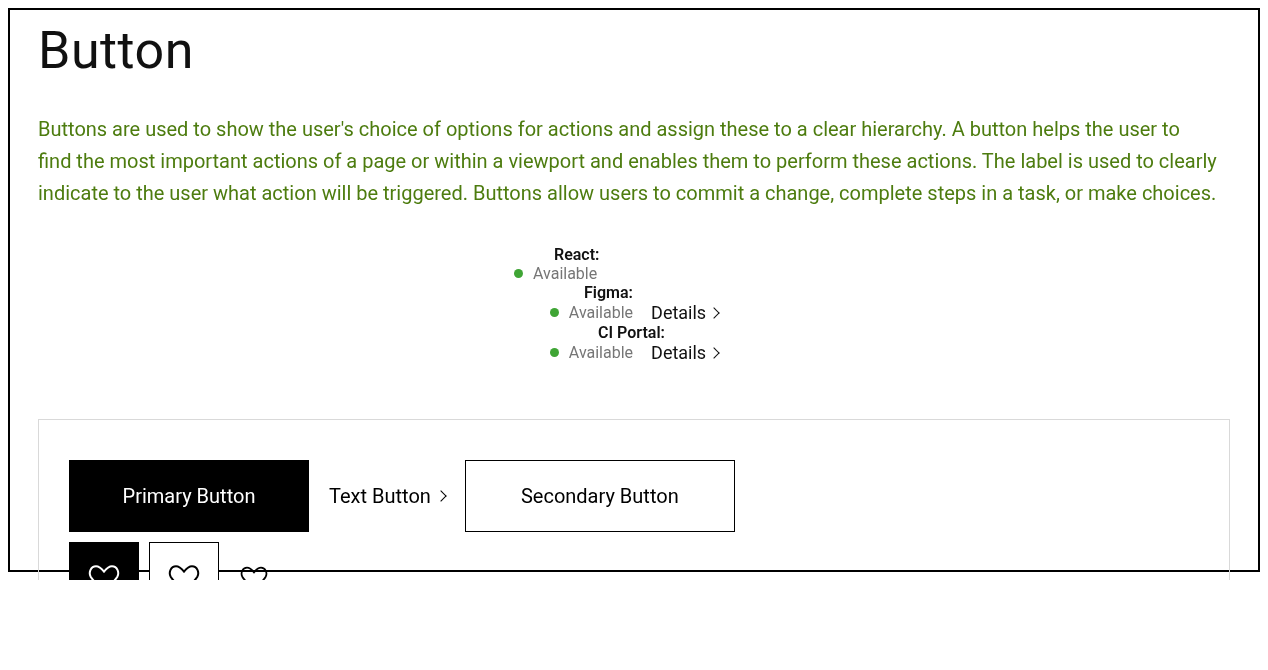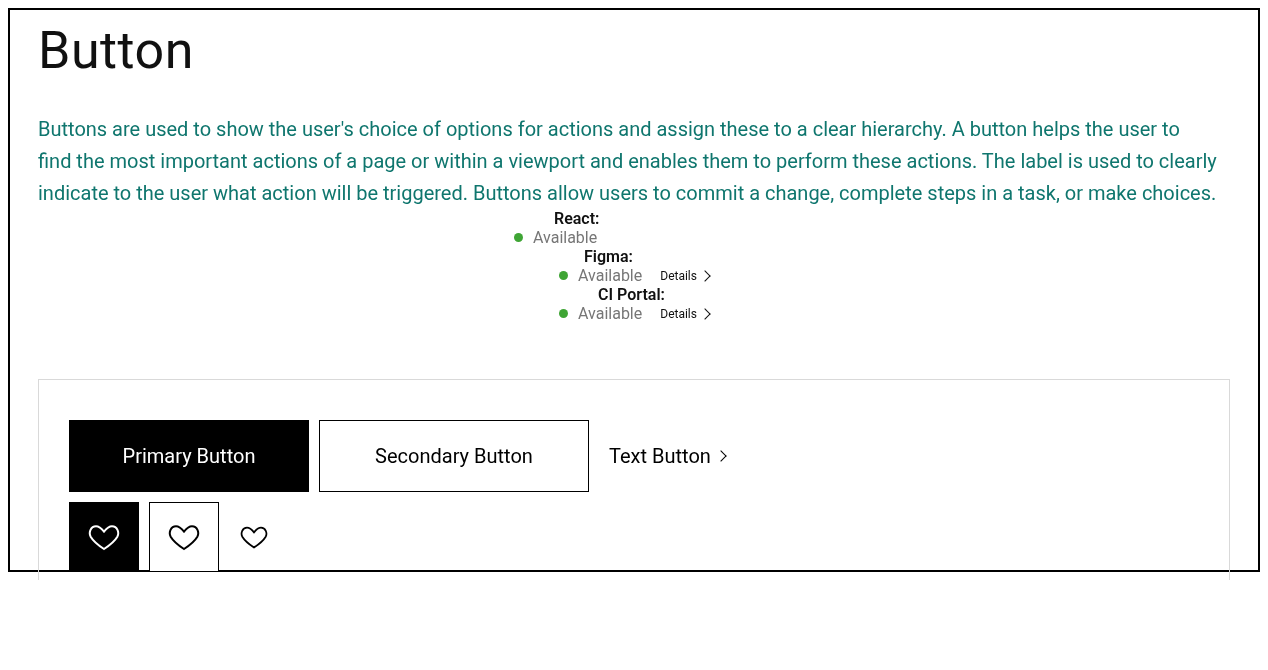--- a/index.html
+++ b/index.html
@@ -22,21 +22,22 @@
     h1.page-title {
       font-size: 52px;
       font-weight: 400;
       letter-spacing: 0.5px;
       color: #111;
       margin-bottom: 32px;
     }
     .description {
       font-size: 20px;
       line-height: 1.6;
-      color: #0f766e;
+      color: #4d7c0f;
+      margin-bottom: 36px;
       max-width: 1180px;
     }
     .availability-row {
       display: flex;
       align-items: center;
       gap: 0;
       font-size: 16px;
       color: #111;
       margin-bottom: 56px;
       flex-direction: column;
@@ -56,21 +57,21 @@
       background: #3fa535;
       display: inline-block;
       margin-right: 10px;
     }
     .status-text {
       color: #767676;
       font-size: 16px;
     }
     .details-link {
       color: #111;
-      font-size: 12px;
+      font-size: 18px;
       margin-left: 18px;
       cursor: pointer;
       display: inline-flex;
       align-items: center;
     }
     .details-link .chev {
       margin-left: 4px;
     }
     .preview-panel {
       border: 1px solid #d9d9d9;
@@ -214,25 +215,25 @@
       <span class="details-link">
         <span>Details</span>
         <span class="chev"></span>
       </span>
     </div>
   </div>
 
   <div class="preview-panel">
     <div class="button-row">
       <button class="btn btn-primary">Primary Button</button>
-      <button class="btn btn-secondary">Secondary Button</button>
       <button class="btn btn-text">
         <span>Text Button</span>
         <span class="chev"></span>
       </button>
+      <button class="btn btn-secondary">Secondary Button</button>
     </div>
 
     <div class="icon-row">
       <button class="icon-btn icon-btn-primary">
         <svg class="heart-svg-lg" viewBox="0 0 24 24" fill="none">
           <path d="M12 21s-7.5-4.9-10-9.2C.3 8.5 2.1 4 6 4c2.3 0 4 1.5 6 4 2-2.5 3.7-4 6-4 3.9 0 5.7 4.5 4 7.8C19.5 16.1 12 21 12 21z" stroke-width="1.5"></path>
         </svg>
       </button>
       <button class="icon-btn icon-btn-secondary">
         <svg class="heart-svg-lg" viewBox="0 0 24 24" fill="none">

